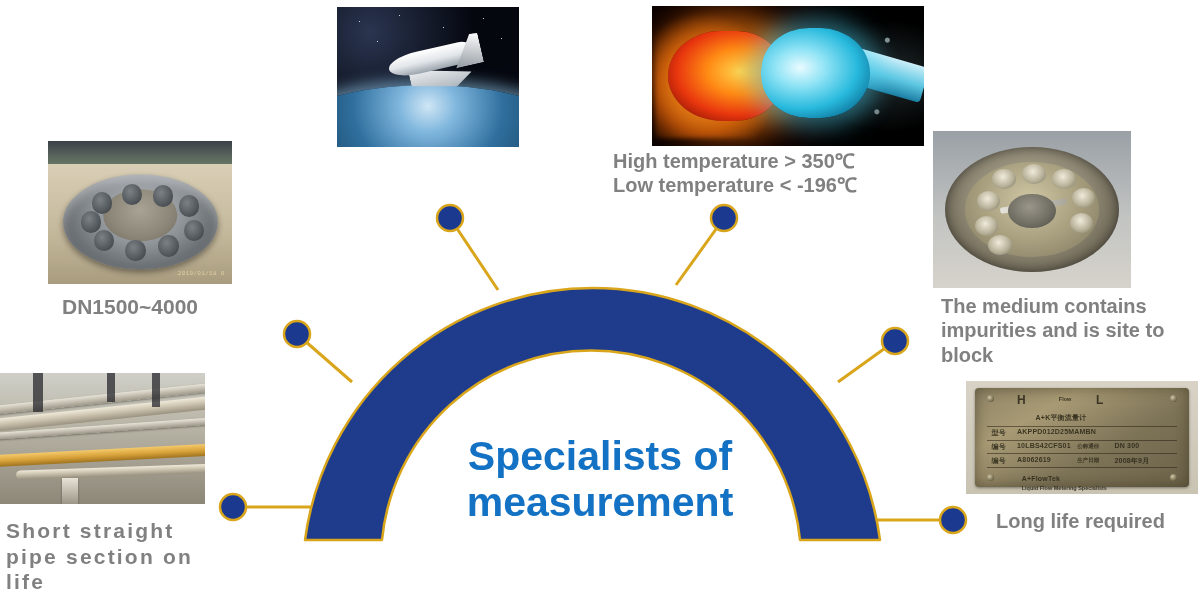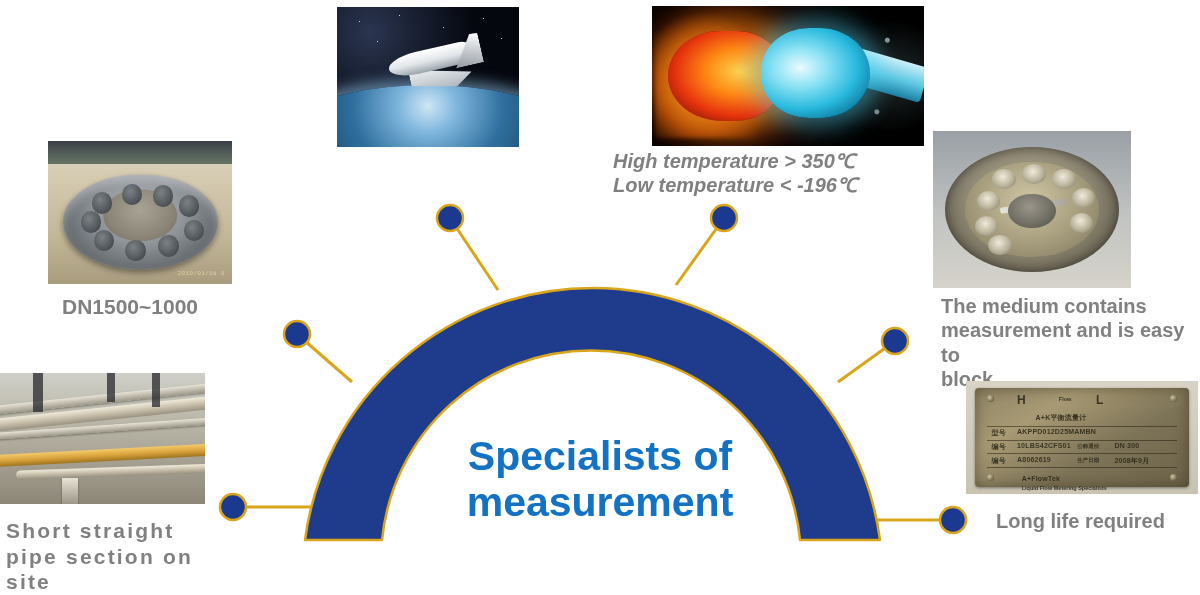--- a/index.html
+++ b/index.html
@@ -268,21 +268,21 @@
       <div class="fl-bolt" style="left:57%; top:31%;"></div>
       <div class="fl-bolt" style="left:71%; top:38%;"></div>
       <div class="fl-bolt" style="left:74%; top:55%;"></div>
       <div class="fl-bolt" style="left:60%; top:66%;"></div>
       <div class="fl-bolt" style="left:42%; top:69%;"></div>
       <div class="fl-bolt" style="left:25%; top:62%;"></div>
       <div class="fl-bolt" style="left:18%; top:49%;"></div>
       <div class="fl-stamp">2010/01/18  0</div>
     </div>
   </div>
-  <div class="caption cap-lg" style="left:62px; top:294px; width:230px;">DN1500~1000</div>
+  <div class="caption cap-lg" style="left:62px; top:294px; width:230px;">DN1500~4000</div>
 
   <div class="photo" style="left:337px; top:7px; width:182px; height:140px;">
     <div class="ph-inner sky-space">
       <div class="star" style="left:12%; top:10%;"></div>
       <div class="star" style="left:34%; top:6%;"></div>
       <div class="star" style="left:58%; top:14%;"></div>
       <div class="star" style="left:80%; top:8%;"></div>
       <div class="star" style="left:22%; top:24%;"></div>
       <div class="star" style="left:68%; top:30%;"></div>
       <div class="star" style="left:90%; top:22%;"></div>
@@ -295,41 +295,41 @@
 
   <div class="photo" style="left:652px; top:6px; width:272px; height:140px;">
     <div class="ph-inner fi-bg">
       <div class="fi-flame"></div>
       <div class="fi-fire"></div>
       <div class="fi-splash"></div>
       <div class="fi-arm"></div>
       <div class="fi-ice"></div>
     </div>
   </div>
-  <div class="caption cap-md" style="left:613px; top:149px; width:330px;font-style:italic;">High temperature &gt; 350℃
+  <div class="caption cap-md" style="left:613px; top:149px; width:330px;">High temperature &gt; 350℃
 Low temperature &lt; -196℃</div>
 
   <div class="photo" style="left:933px; top:131px; width:198px; height:157px;">
     <div class="ph-inner cm-bg">
       <div class="cm-outer"></div>
       <div class="cm-inner"></div>
       <div class="cm-port" style="left:30%; top:24%;"></div>
       <div class="cm-port" style="left:45%; top:21%;"></div>
       <div class="cm-port" style="left:60%; top:24%;"></div>
       <div class="cm-port" style="left:70%; top:36%;"></div>
       <div class="cm-port" style="left:69%; top:52%;"></div>
       <div class="cm-port" style="left:22%; top:38%;"></div>
       <div class="cm-port" style="left:21%; top:54%;"></div>
       <div class="cm-port" style="left:28%; top:66%;"></div>
       <div class="cm-needle"></div>
       <div class="cm-hub"></div>
     </div>
   </div>
   <div class="caption cap-md" style="left:941px; top:294px; width:252px;">The medium contains
-measurement and is easy to
+impurities and is site to
 block</div>
 
   <div class="photo" style="left:966px; top:381px; width:232px; height:113px;">
     <div class="ph-inner np-bg">
       <div class="np-plate"></div>
       <div class="np-screw" style="left:9%;  top:12%;"></div>
       <div class="np-screw" style="left:88%; top:12%;"></div>
       <div class="np-screw" style="left:9%;  top:82%;"></div>
       <div class="np-screw" style="left:88%; top:82%;"></div>
       <div class="np-txt np-big" style="left:22%; top:11%;">H</div>
@@ -364,15 +364,15 @@
       <div class="pr-pipe-y" style="left:-6%; top:58%; width:120%; height:9%; transform:rotate(-3deg);"></div>
       <div class="pr-pipe" style="left:8%; top:72%; width:100%; height:7%; transform:rotate(-2deg);"></div>
       <div class="pr-dark" style="left:16%; top:0%; width:5%; height:30%;"></div>
       <div class="pr-dark" style="left:52%; top:0%; width:4%; height:22%;"></div>
       <div class="pr-dark" style="left:74%; top:0%; width:4%; height:26%;"></div>
       <div class="pr-beam" style="left:30%; top:80%; width:8%; height:20%;"></div>
     </div>
   </div>
   <div class="caption cap-lg cap-sp" style="left:6px; top:518px; width:215px;">Short straight
 pipe section on
-site</div>
+life</div>
 
 </div>
 
 </body></html>

